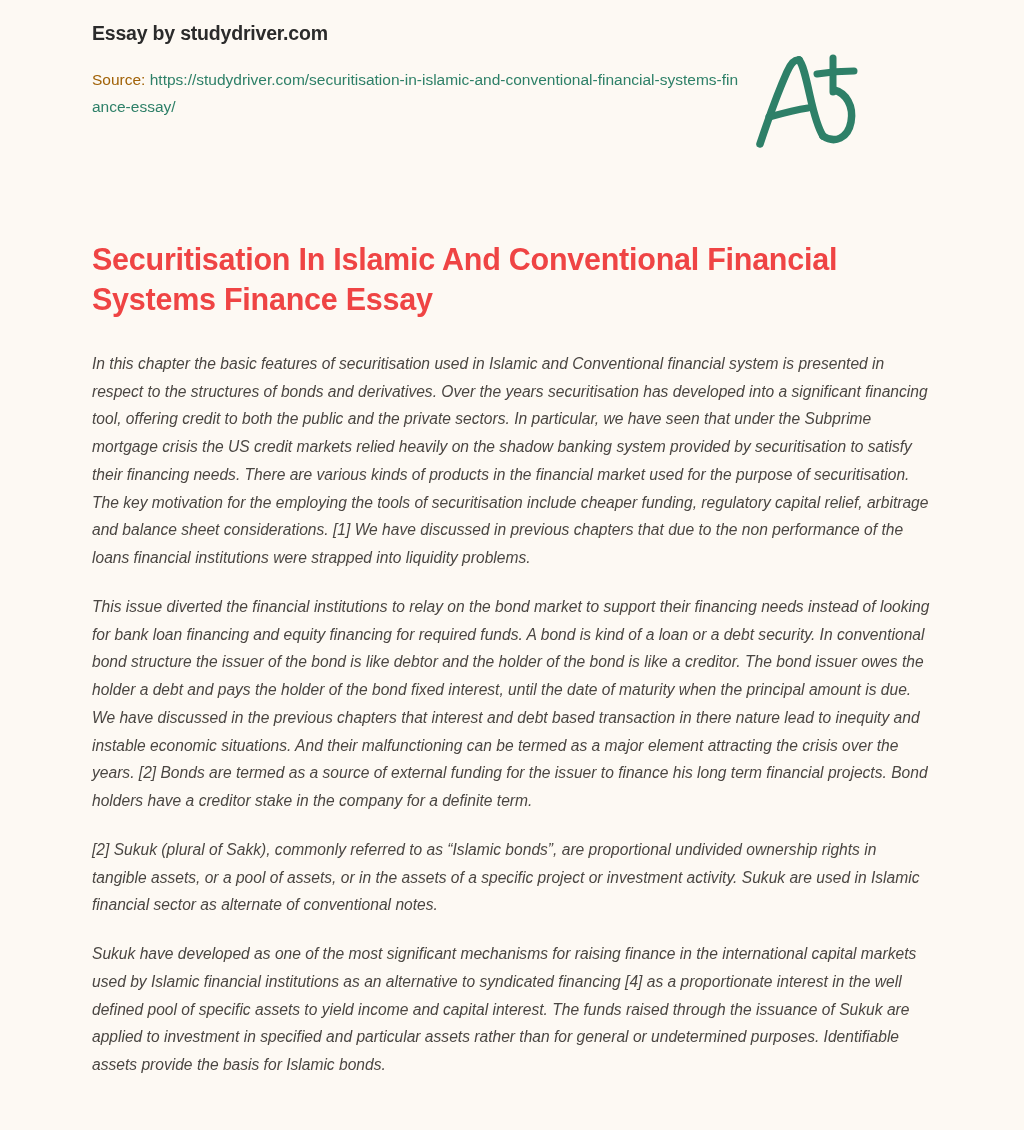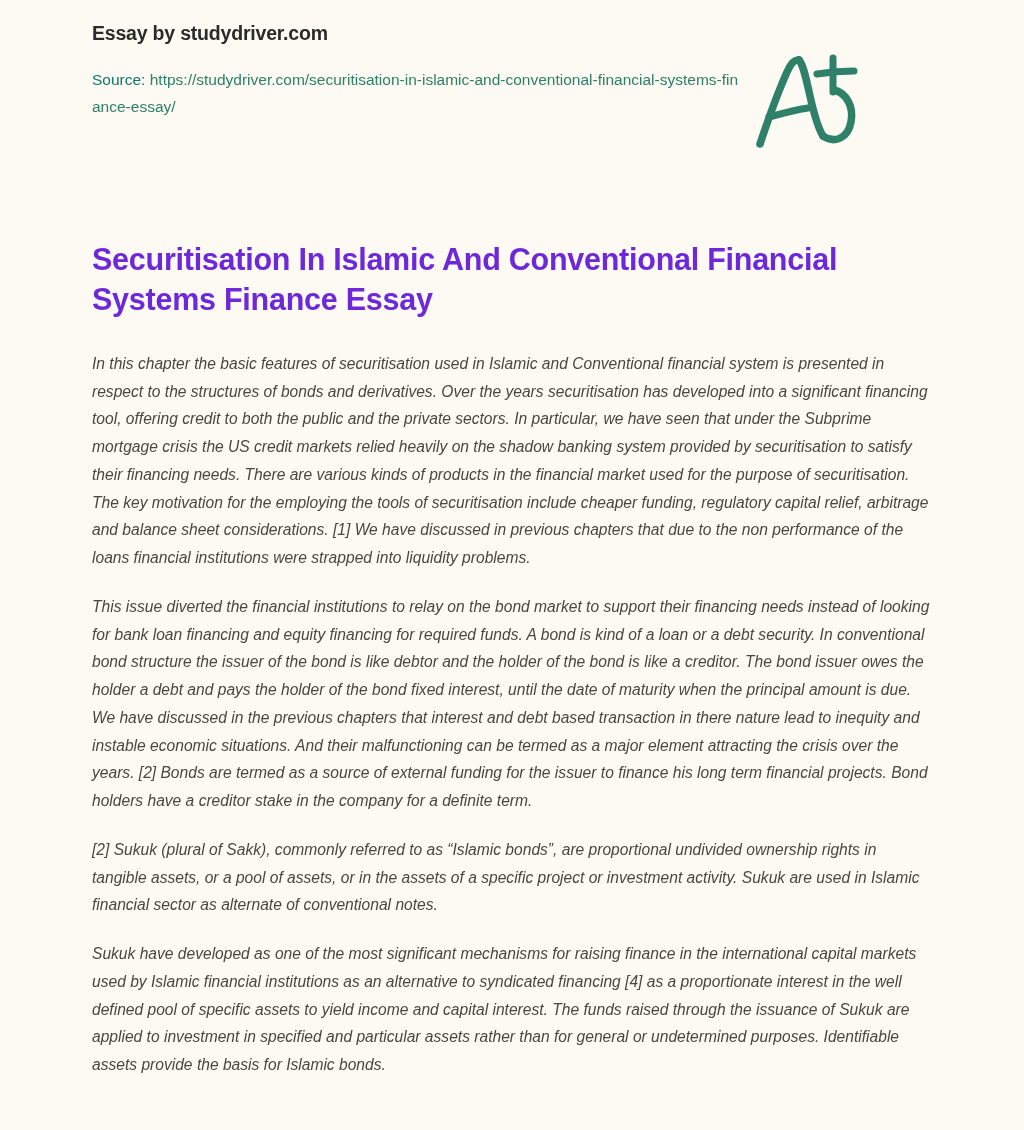--- a/index.html
+++ b/index.html
@@ -43,21 +43,21 @@
   .source-line {
     margin: 22px 0 0 0;
     font-size: 15.5px;
     line-height: 1.72;
     color: #8a8580;
     max-width: 650px;
     word-break: break-word;
   }
 
   .source-label {
-    color: #0f766e;
+    color: #a16207;
   }
 
   .source-url {
     color: #2e8068;
     text-decoration: none;
     word-break: break-all;
   }
 
   
   .logo {
@@ -73,21 +73,21 @@
     width: 110px;
     height: 106px;
   }
 
   
   .title {
     margin: 90px 0 0 0;
     font-size: 30.5px;
     font-weight: bold;
     line-height: 1.31;
-    color: #6d28d9;
+    color: #ef4444;
     letter-spacing: -0.25px;
     max-width: 790px;
   }
 
   
   .article {
     margin-top: 30px;
   }
 
   .article p {

